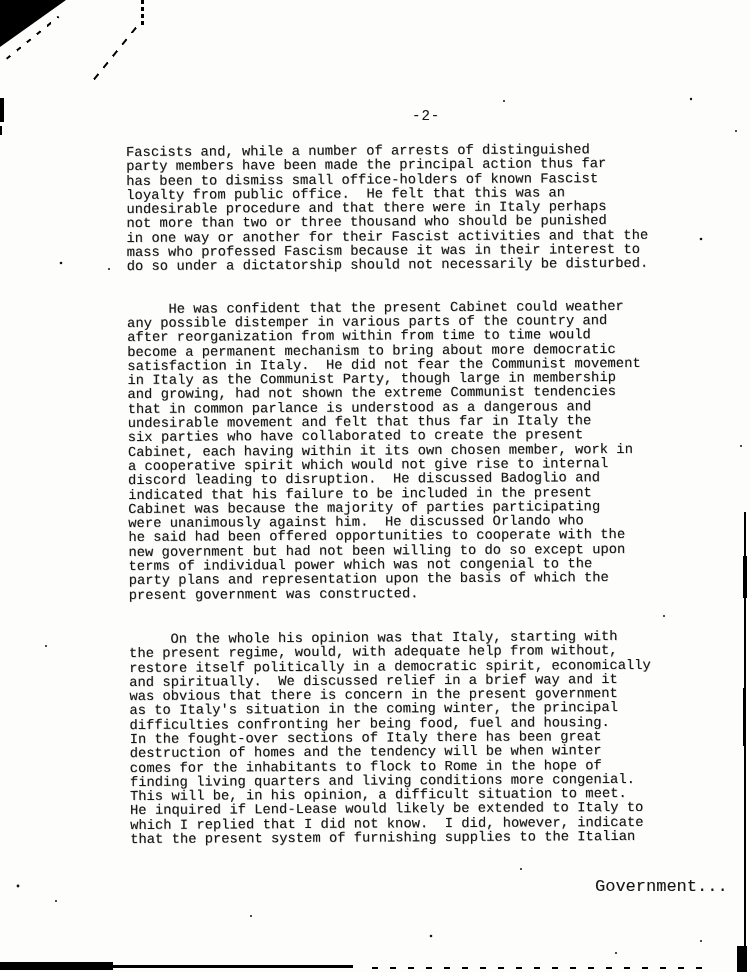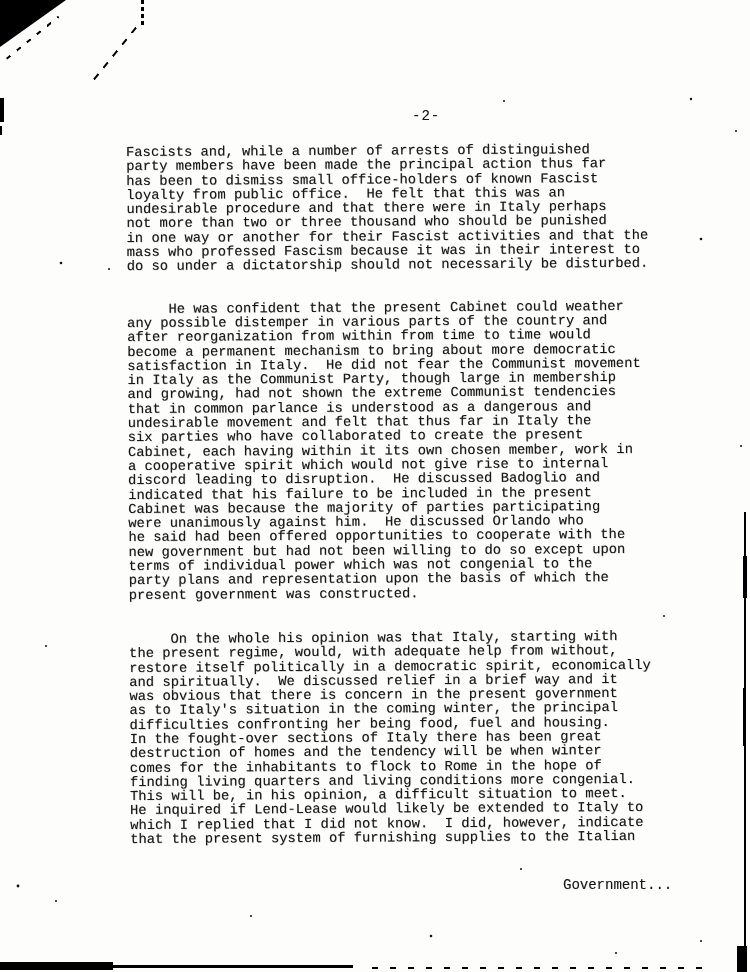--- a/index.html
+++ b/index.html
@@ -19,22 +19,22 @@
     text-shadow:0.45px 0.45px 0 rgba(20,20,20,0.30), -0.2px 0 0 rgba(20,20,20,0.16);
   }
   .para + .para { margin-top:28px; }
   .para.p3 { margin-top:30px; }
   .pageno {
     position:absolute; left:412px; top:108px;
     font-size:14px; letter-spacing:1px;
     text-shadow:0.4px 0.4px 0 rgba(20,20,20,0.3);
   }
   .continuation {
-    position:absolute; left:563px; top:877px;
-    font-size:14px;
+    position:absolute; left:595px; top:877px;
+    font-size:17px;
     text-shadow:0.4px 0.4px 0 rgba(20,20,20,0.3);
   }
   .artifact { position:absolute; background:#000; }
   .corner-triangle {
     left:0; top:0; width:66px; height:47px;
     clip-path:polygon(0 0,100% 0,0 100%);
   }
   .corner-edge-dashes {
     left:6px; top:58px; width:67px; height:2px; background:none;
     background-image:repeating-linear-gradient(90deg,#000 0 5px,transparent 5px 13px);

